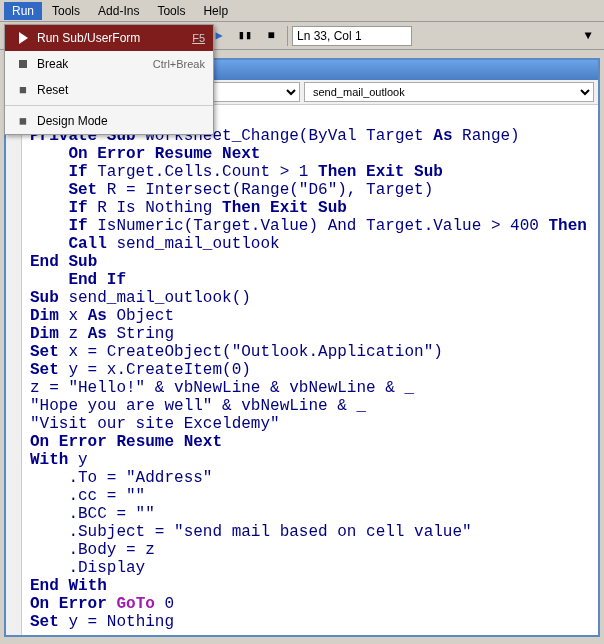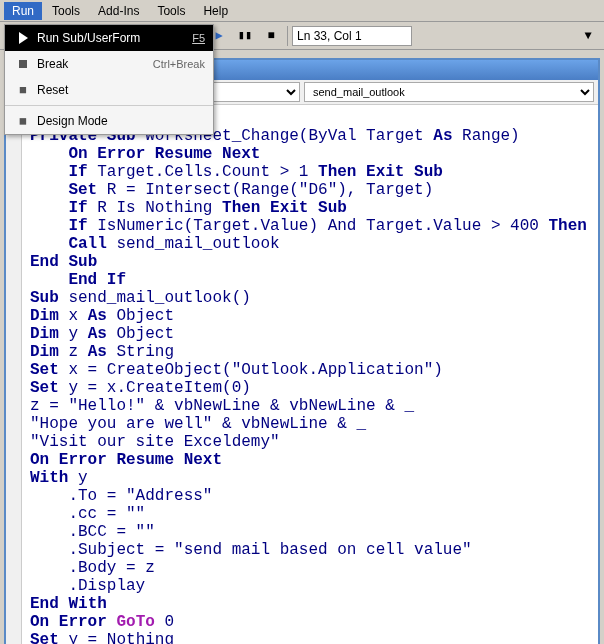--- a/index.html
+++ b/index.html
@@ -58,21 +58,21 @@
       cursor: pointer;
       font-family: 'Segoe UI', Arial, sans-serif;
       font-size: 12px;
       height: 26px;
     }
     .dropdown-item:hover, .dropdown-item.highlighted {
       background: #316ac5;
       color: white;
     }
     .dropdown-item.highlighted {
-      background: #000000;
+      background: #7f1d1d;
       color: white;
     }
     .dropdown-item .item-icon {
       width: 20px;
       height: 20px;
       display: flex;
       align-items: center;
       justify-content: center;
       margin-right: 4px;
       flex-shrink: 0;
@@ -341,21 +341,20 @@
           <div class="code-line">    <span style="color:#00008B;font-weight:bold;">If</span> Target.Cells.Count &gt; 1 <span style="color:#00008B;font-weight:bold;">Then</span> <span style="color:#00008B;font-weight:bold;">Exit</span> <span style="color:#00008B;font-weight:bold;">Sub</span></div>
           <div class="code-line">    <span style="color:#00008B;font-weight:bold;">Set</span> R = Intersect(Range("D6"), Target)</div>
           <div class="code-line">    <span style="color:#00008B;font-weight:bold;">If</span> R Is Nothing <span style="color:#00008B;font-weight:bold;">Then</span> <span style="color:#00008B;font-weight:bold;">Exit</span> <span style="color:#00008B;font-weight:bold;">Sub</span></div>
           <div class="code-line">    <span style="color:#00008B;font-weight:bold;">If</span> IsNumeric(Target.Value) And Target.Value &gt; 400 <span style="color:#00008B;font-weight:bold;">Then</span></div>
           <div class="code-line">    <span style="color:#00008B;font-weight:bold;">Call</span> send_mail_outlook</div>
           <div class="code-line"><span style="color:#00008B;font-weight:bold;">End</span> <span style="color:#00008B;font-weight:bold;">Sub</span></div>
           <div class="code-line">    <span style="color:#00008B;font-weight:bold;">End</span> <span style="color:#00008B;font-weight:bold;">If</span></div>
           <div class="code-line"></div>
           <div class="code-line"><span style="color:#00008B;font-weight:bold;">Sub</span> send_mail_outlook()</div>
           <div class="code-line"><span style="color:#00008B;font-weight:bold;">Dim</span> x <span style="color:#00008B;font-weight:bold;">As</span> Object</div>
-          <div class="code-line"><span style="color:#00008B;font-weight:bold;">Dim</span> y <span style="color:#00008B;font-weight:bold;">As</span> Object</div>
           <div class="code-line"><span style="color:#00008B;font-weight:bold;">Dim</span> z <span style="color:#00008B;font-weight:bold;">As</span> String</div>
           <div class="code-line"><span style="color:#00008B;font-weight:bold;">Set</span> x = CreateObject("Outlook.Application")</div>
           <div class="code-line"><span style="color:#00008B;font-weight:bold;">Set</span> y = x.CreateItem(0)</div>
           <div class="code-line">z = "Hello!" &amp; vbNewLine &amp; vbNewLine &amp; _</div>
           <div class="code-line">"Hope you are well" &amp; vbNewLine &amp; _</div>
           <div class="code-line">"Visit our site Exceldemy"</div>
           <div class="code-line"><span style="color:#00008B;font-weight:bold;">On</span> <span style="color:#00008B;font-weight:bold;">Error</span> <span style="color:#00008B;font-weight:bold;">Resume</span> <span style="color:#00008B;font-weight:bold;">Next</span></div>
           <div class="code-line"><span style="color:#00008B;font-weight:bold;">With</span> y</div>
           <div class="code-line">    .To = "Address"</div>
           <div class="code-line">    .cc = ""</div>

